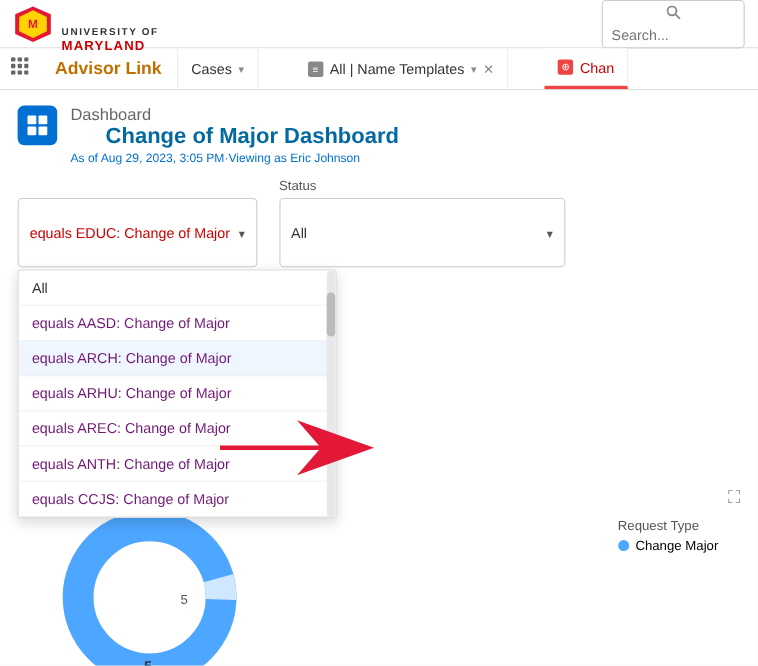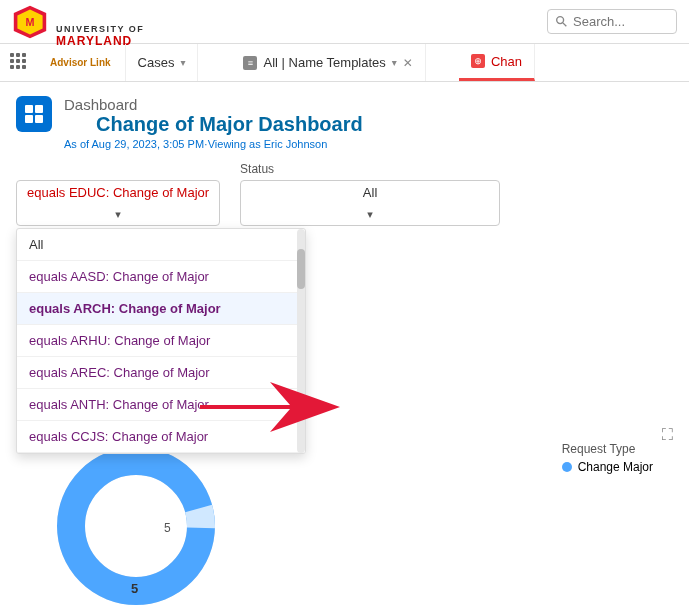--- a/index.html
+++ b/index.html
@@ -51,20 +51,21 @@
     .search-box {
       margin-left: auto;
       display: flex;
       align-items: center;
       border: 1px solid #ccc;
       border-radius: 4px;
       padding: 4px 8px;
       background: #fff;
       gap: 6px;
       width: 130px;
+      flex-direction: column;
     }
     .search-box input {
       border: none;
       outline: none;
       font-size: 13px;
       color: #666;
       width: 100%;
       background: transparent;
     }
 
@@ -75,21 +76,21 @@
       background: #fff;
       border-bottom: 1px solid #ddd;
       height: 38px;
     }
     .grid-icon {
       padding: 0 10px;
       color: #666;
       font-size: 16px;
     }
     .advisor-link {
-      font-size: 10px;
+      font-size: 16px;
       font-weight: 600;
       color: #c07000;
       padding: 0 14px;
       border-right: 1px solid #eee;
       height: 100%;
       display: flex;
       align-items: center;
     }
     .nav-tabs {
       display: flex;
@@ -190,29 +191,28 @@
       display: flex;
       flex-direction: column;
       gap: 4px;
     }
     .filter-label {
       font-size: 12px;
       color: #555;
     }
     .filter-select {
       display: flex;
-      align-items: center;
+      align-items: flex-end;
       border: 1px solid #ccc;
       border-radius: 4px;
-      padding: 4px 10px;
+      padding: 23px 10px;
       background: #fff;
       cursor: pointer;
       gap: 8px;
       min-width: 200px;
-      flex-direction: column;
     }
     .filter-select .select-value {
       color: #c00;
       flex: 1;
       font-size: 13px;
     }
     .filter-select .select-arrow {
       color: #555;
       font-size: 11px;
     }
@@ -277,21 +277,21 @@
       position: absolute;
       right: 0;
       top: 0;
       color: #888;
       font-size: 16px;
       cursor: pointer;
     }
     .request-type-legend {
       position: absolute;
       right: 20px;
-      top: 16px;
+      top: 28px;
       font-size: 12px;
     }
     .request-type-legend .legend-title {
       color: #555;
       margin-bottom: 4px;
     }
     .legend-item {
       display: flex;
       align-items: center;
       gap: 6px;
@@ -423,21 +423,21 @@
     <div class="filter-group dropdown-container">
       <div class="filter-select">
         <span class="select-value">equals EDUC: Change of Major</span>
         <span class="select-arrow">▾</span>
       </div>
 
       <div class="dropdown-list">
         <div class="dropdown-list-inner">
           <div class="dropdown-item all-item">All</div>
           <div class="dropdown-item">equals AASD: Change of Major</div>
-          <div class="dropdown-item" style="font-weight:bold; background:#f0f6ff;">equals ARCH: Change of Major</div>
+          <div class="dropdown-item" style="font-weight:normal; background:#f0f6ff;">equals ARCH: Change of Major</div>
           <div class="dropdown-item">equals ARHU: Change of Major</div>
           <div class="dropdown-item">equals AREC: Change of Major</div>
           <div class="dropdown-item">equals ANTH: Change of Major</div>
           <div class="dropdown-item">equals CCJS: Change of Major</div>
         </div>
         <div class="scrollbar-thumb">
           <div class="scrollbar-thumb-inner"></div>
         </div>
       </div>
     </div>

